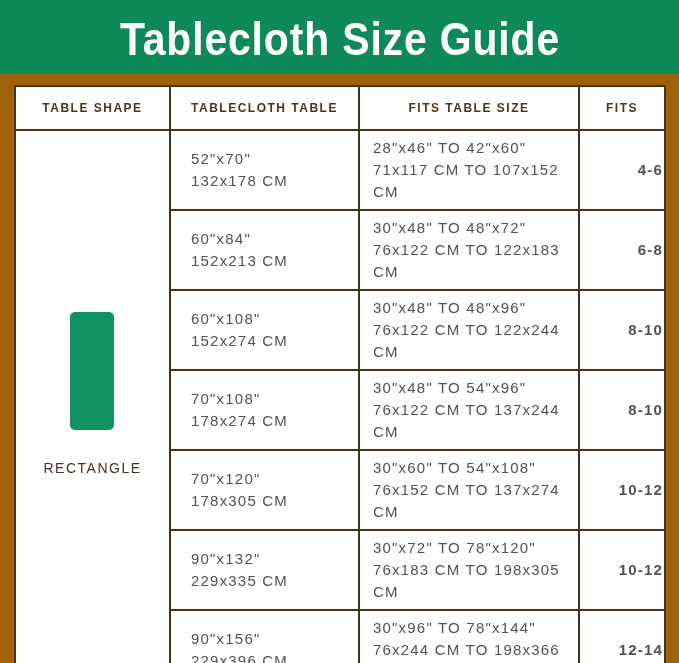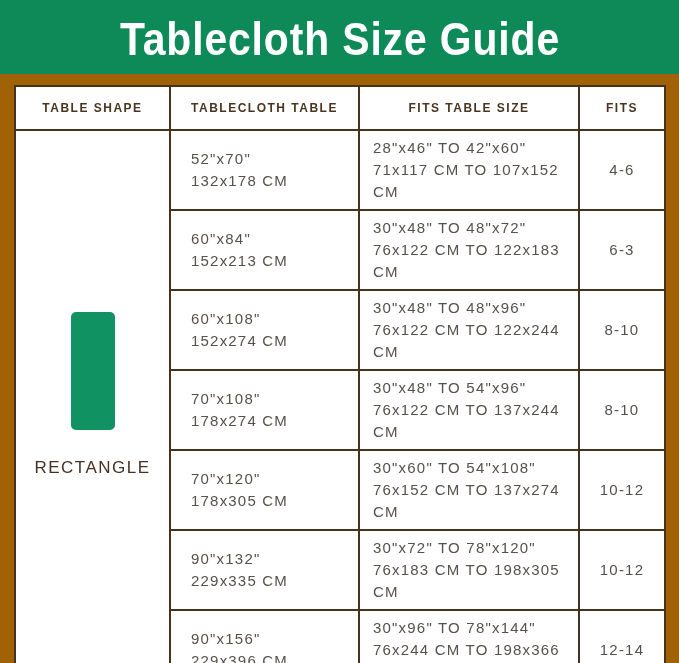--- a/index.html
+++ b/index.html
@@ -57,39 +57,39 @@
   }
   table.guide td {
     height: 76px;
     font-size: 15px;
     letter-spacing: 1.2px;
     line-height: 22px;
     color: #57514b;
   }
   td.size-cell { padding-left: 20px; }
   td.fits-cell { padding-left: 13px; }
-  td.seats-cell { text-align: center; }
+  td.seats-cell { text-align: right; font-weight: bold; }
   
   td.shape-cell { text-align: center; }
   .shape-wrap {
     display: inline-flex;
     flex-direction: column;
     align-items: center;
     transform: translateY(-15px);
   }
   .rect-icon {
     display: block;
     width: 44px;
     height: 118px;
     border-radius: 5px;
     background: #109263;
   }
   .shape-label {
     margin-top: 27px;
-    font-size: 17px;
+    font-size: 14px;
     letter-spacing: 1.5px;
     color: #453122;
   }
 </style>
 </head>
 <body>
 
 <div class="page">
 
   <header class="banner">
@@ -131,21 +131,21 @@
       </tr>
       <tr>
         <td class="size-cell">
           <div>60"x84"</div>
           <div>152x213 CM</div>
         </td>
         <td class="fits-cell">
           <div>30"x48" TO 48"x72"</div>
           <div>76x122 CM TO 122x183 CM</div>
         </td>
-        <td class="seats-cell">6-3</td>
+        <td class="seats-cell">6-8</td>
       </tr>
       <tr>
         <td class="size-cell">
           <div>60"x108"</div>
           <div>152x274 CM</div>
         </td>
         <td class="fits-cell">
           <div>30"x48" TO 48"x96"</div>
           <div>76x122 CM TO 122x244 CM</div>
         </td>

